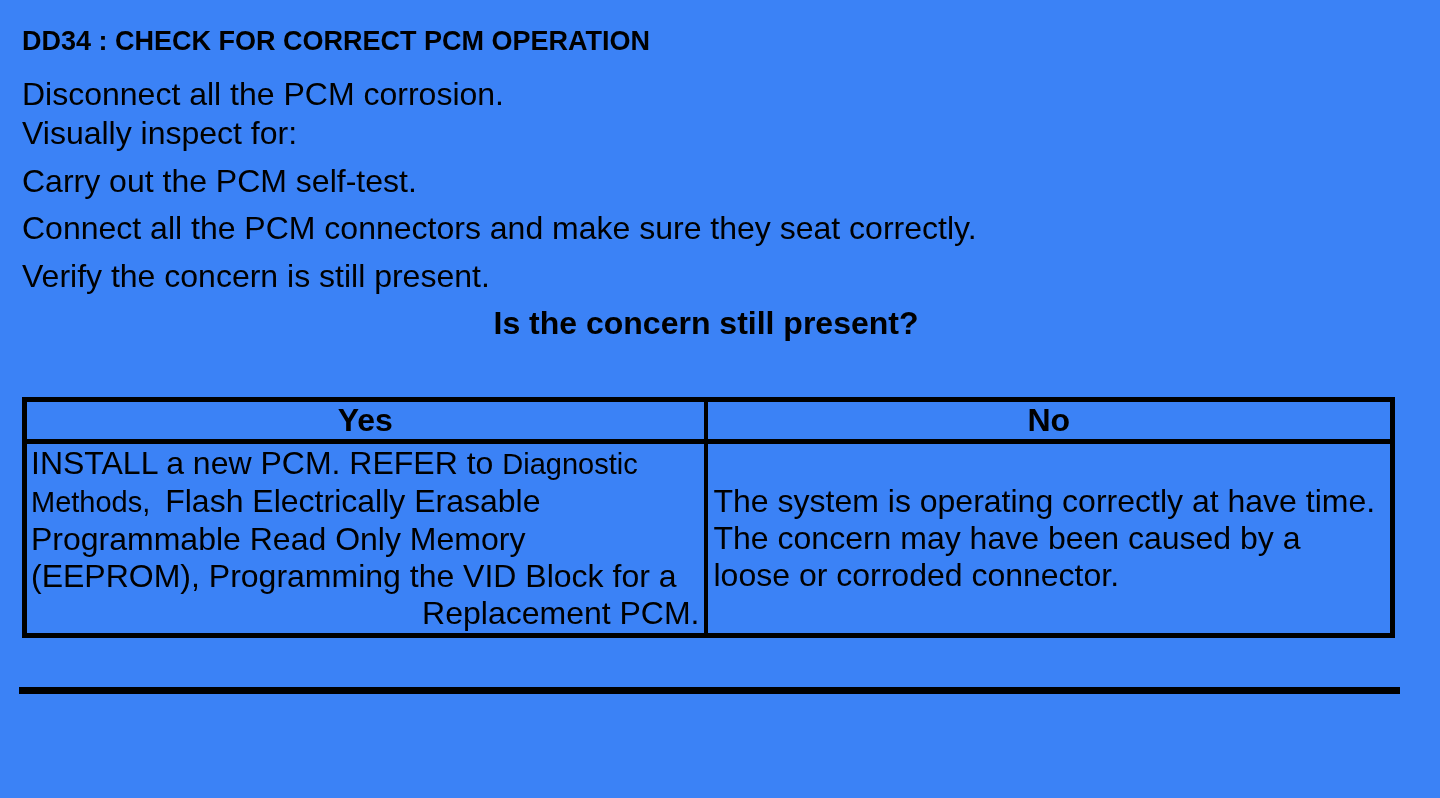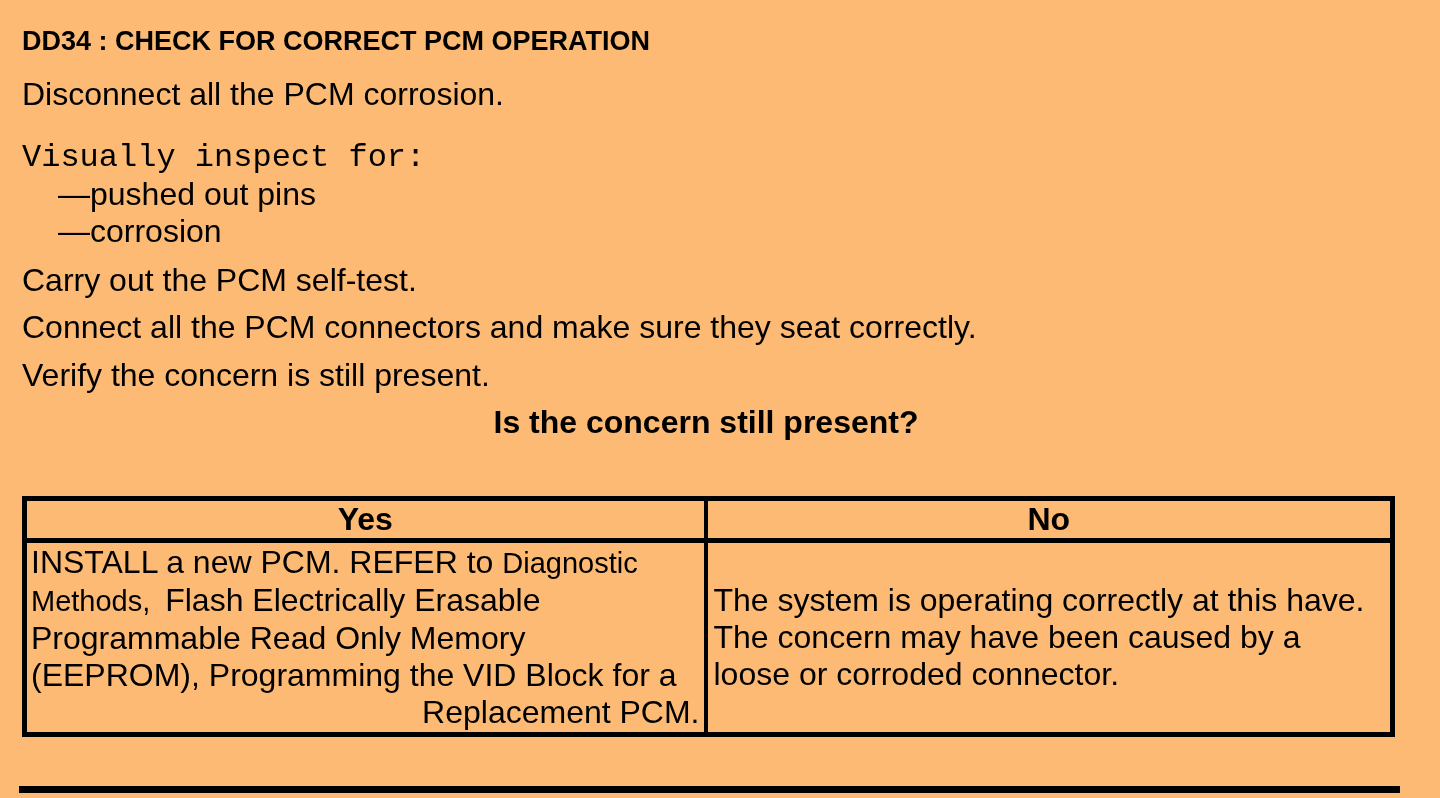--- a/index.html
+++ b/index.html
@@ -9,35 +9,35 @@
     color: #000000;
     font-family: "Liberation Sans", sans-serif;
   }
   .page {
     position: relative;
     width: 1440px;
     height: 798px;
     overflow: hidden;
     box-sizing: border-box;
     padding: 27px 50px 0 22px;
-    background: #fdba74;
+    background: #3b82f6;
   }
   .title {
     font-size: 27px;
     line-height: 28px;
     font-weight: bold;
     margin: 0;
   }
   .para {
     font-size: 32px;
     line-height: 36px;
     margin: 0;
   }
   .m-disconnect { margin-top: 21px; }
-  .m-inspect    { margin-top: 28px; font-family: Liberation Mono, monospace; }
+  .m-inspect    { margin-top: 3px; }
   .m-connect    { margin-top: 11px; }
   .m-carry      { margin-top: 12px; }
   .m-verify     { margin-top: 12px; }
   .m-question   { margin-top: 11px; font-weight: bold; text-align: center; }
   .list-item {
     font-size: 32px;
     line-height: 37px;
     margin-left: 36px;
   }
   table.decision {
@@ -84,24 +84,20 @@
 <body>
 
 <div class="page">
 
   <h1 class="title">DD34 : CHECK FOR CORRECT PCM OPERATION</h1>
 
   <p class="para m-disconnect">Disconnect all the PCM corrosion.</p>
 
   <p class="para m-inspect">Visually inspect for:</p>
 
-  <div>
-    <div class="list-item">—pushed out pins</div>
-    <div class="list-item">—corrosion</div>
-  </div>
 
   <p class="para m-carry">Carry out the PCM self-test.</p>
 
   <p class="para m-connect">Connect all the PCM connectors and make sure they seat correctly.</p>
 
   <p class="para m-verify">Verify the concern is still present.</p>
 
   <p class="para m-question">Is the concern still present?</p>
 
   <table class="decision">
@@ -118,21 +114,21 @@
     <tbody>
       <tr>
         <td class="yes-cell">
           <div class="cell-line"><span>INSTALL a new PCM. REFER to </span><span class="ref">Diagnostic</span></div>
           <div class="cell-line"><span class="ref ref-gap">Methods,</span><span> Flash Electrically Erasable</span></div>
           <div class="cell-line">Programmable Read Only Memory</div>
           <div class="cell-line">(EEPROM), Programming the VID Block for a</div>
           <div class="cell-line center">Replacement PCM.</div>
         </td>
         <td class="no-cell">
-          <div class="cell-line">The system is operating correctly at this have.</div>
+          <div class="cell-line">The system is operating correctly at have time.</div>
           <div class="cell-line">The concern may have been caused by a</div>
           <div class="cell-line">loose or corroded connector.</div>
         </td>
       </tr>
     </tbody>
   </table>
 
   <hr class="bottom-rule">
 
 </div>

